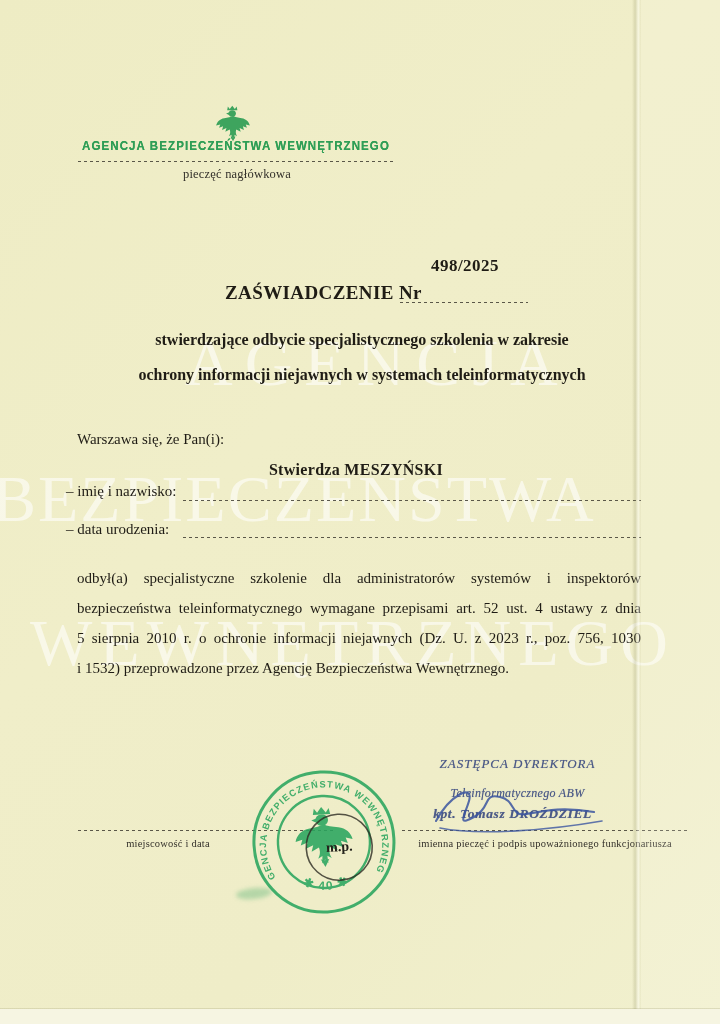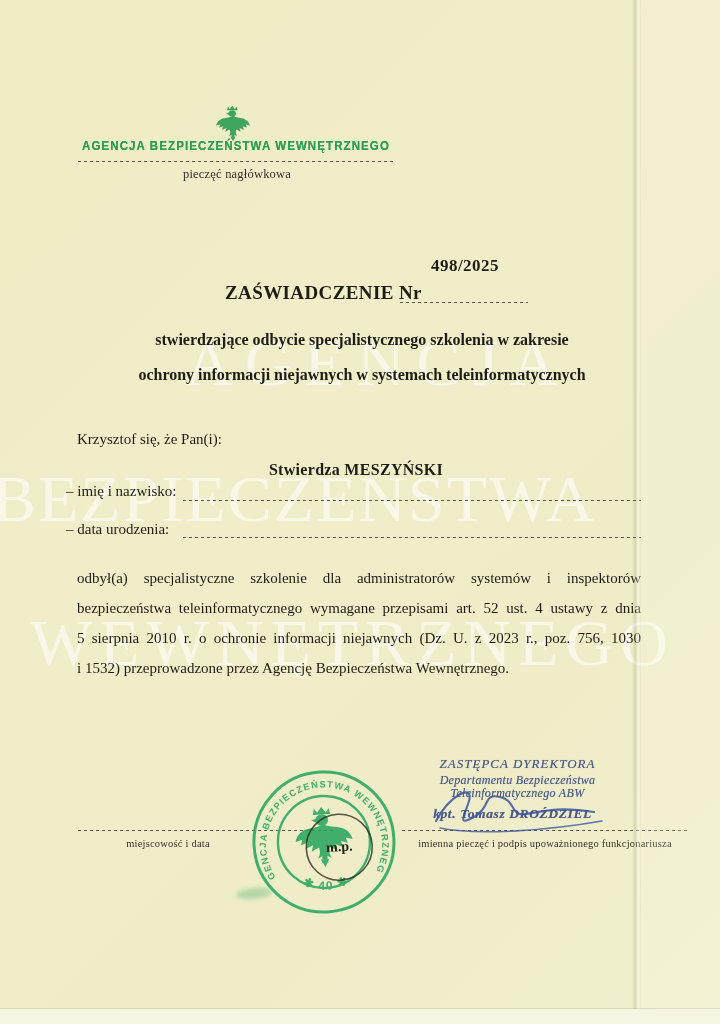--- a/index.html
+++ b/index.html
@@ -84,41 +84,40 @@
   <div class="abs content dashline thin" style="left:78px; top:161px; width:318px;"></div>
   <div class="abs content caption center ink" style="left:78px; top:167px; width:318px; font-size:12.5px;">pieczęć nagłówkowa</div>
 
   <div class="abs content title-num ink center" style="left:400px; top:256px; width:130px;">498/2025</div>
   <div class="abs content title-label ink" style="left:225px; top:282px;">ZAŚWIADCZENIE Nr</div>
   <div class="abs content dashline thin" style="left:400px; top:302px; width:128px;"></div>
 
   <div class="abs content subtitle ink center" style="left:0px; top:331px; width:724px;">stwierdzające odbycie specjalistycznego szkolenia w zakresie</div>
   <div class="abs content subtitle ink center" style="left:0px; top:366px; width:724px;">ochrony informacji niejawnych w systemach teleinformatycznych</div>
 
-  <div class="abs content field-label ink" style="left:77px; top:431px;">Krzysztof się, że Pan(i):</div>
+  <div class="abs content field-label ink" style="left:77px; top:431px;">Warszawa się, że Pan(i):</div>
 
   <div class="abs content field-value ink center" style="left:200px; top:461px; width:312px;">Stwierdza MESZYŃSKI</div>
   <div class="abs content field-label ink" style="left:66px; top:483px;">– imię i nazwisko:</div>
   <div class="abs content dashline thin" style="left:183px; top:500px; width:458px;"></div>
 
   <div class="abs content field-label ink" style="left:66px; top:521px;">– data urodzenia:</div>
   <div class="abs content dashline thin" style="left:183px; top:537px; width:458px;"></div>
 
   <div class="abs content bodytext" style="left:77px; top:563px; width:564px;">
     <div class="jline">odbył(a) specjalistyczne szkolenie dla administratorów systemów i inspektorów</div>
     <div class="jline">bezpieczeństwa teleinformatycznego wymagane przepisami art. 52 ust. 4 ustawy z dnia</div>
     <div class="jline">5 sierpnia 2010 r. o ochronie informacji niejawnych (Dz. U. z 2023 r., poz. 756, 1030</div>
     <div class="jline last">i 1532) przeprowadzone przez  Agencję Bezpieczeństwa Wewnętrznego.</div>
   </div>
 
   <div class="abs content dashline thin" style="left:78px; top:830px; width:258px;"></div>
   <div class="abs content caption center" style="left:78px; top:838px; width:180px;">miejscowość i data</div>
 
   <div class="abs content navy sig-title center" style="left:410px; top:756px; width:215px;">ZASTĘPCA DYREKTORA</div>
-  <div class="abs content navy sig-dept center" style="left:410px; top:773px; width:215px;">Departamentu Bezpieczeństwa</div>
   <div class="abs content navy sig-dept center" style="left:410px; top:786px; width:215px;">Teleinformatycznego ABW</div>
   <div class="abs content navy sig-name center" style="left:405px; top:806px; width:215px;">kpt. Tomasz DROŹDZIEL</div>
   <div class="abs content dashline thin" style="left:402px; top:830px; width:286px;"></div>
   <div class="abs content caption center" style="left:398px; top:838px; width:294px;">imienna pieczęć i podpis upoważnionego funkcjonariusza</div>
 
   <svg class="abs sigscrawl" viewBox="0 0 185 62">
     <path d="M8,42 C22,16 46,4 41,22 C37,36 28,48 46,38 C64,28 54,14 72,18 C88,21 82,38 98,35 C120,31 136,28 166,33" fill="none" stroke="#3b55a0" stroke-width="2.1" stroke-linecap="round" opacity="0.85"></path>
     <path d="M12,49 C52,57 122,51 174,42" fill="none" stroke="#3b55a0" stroke-width="1.6" stroke-linecap="round" opacity="0.8"></path>
   </svg>
 

